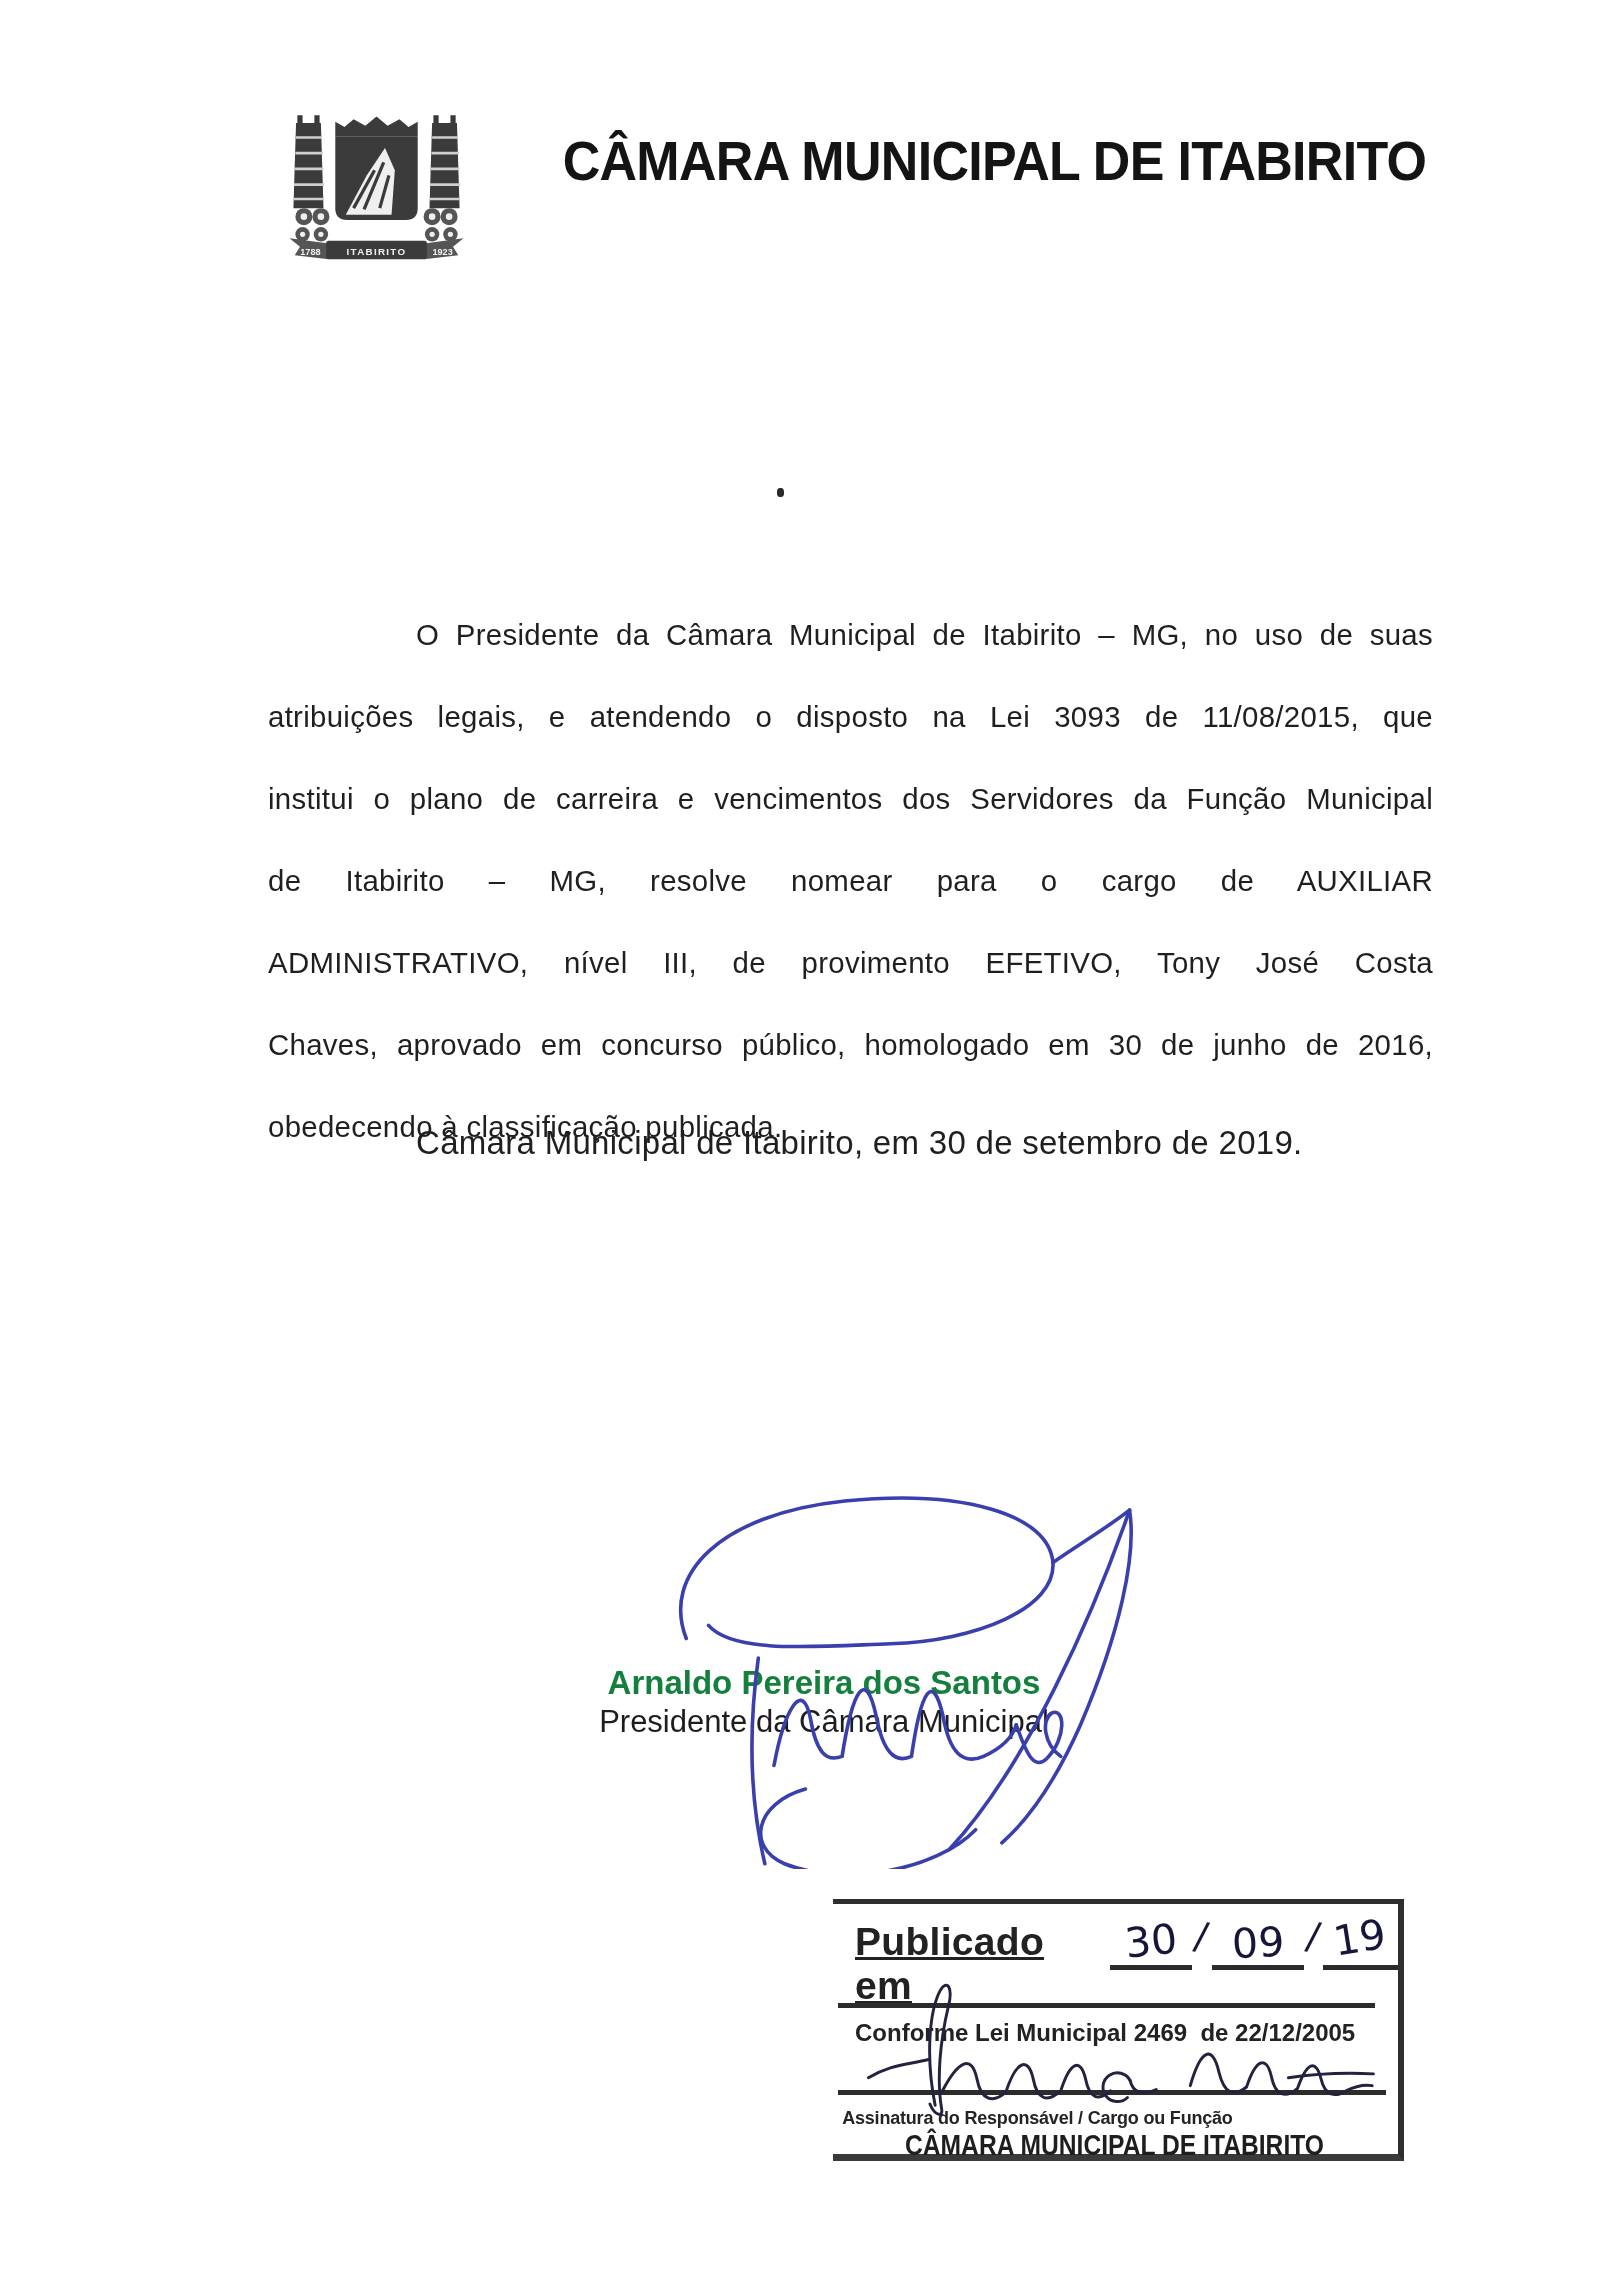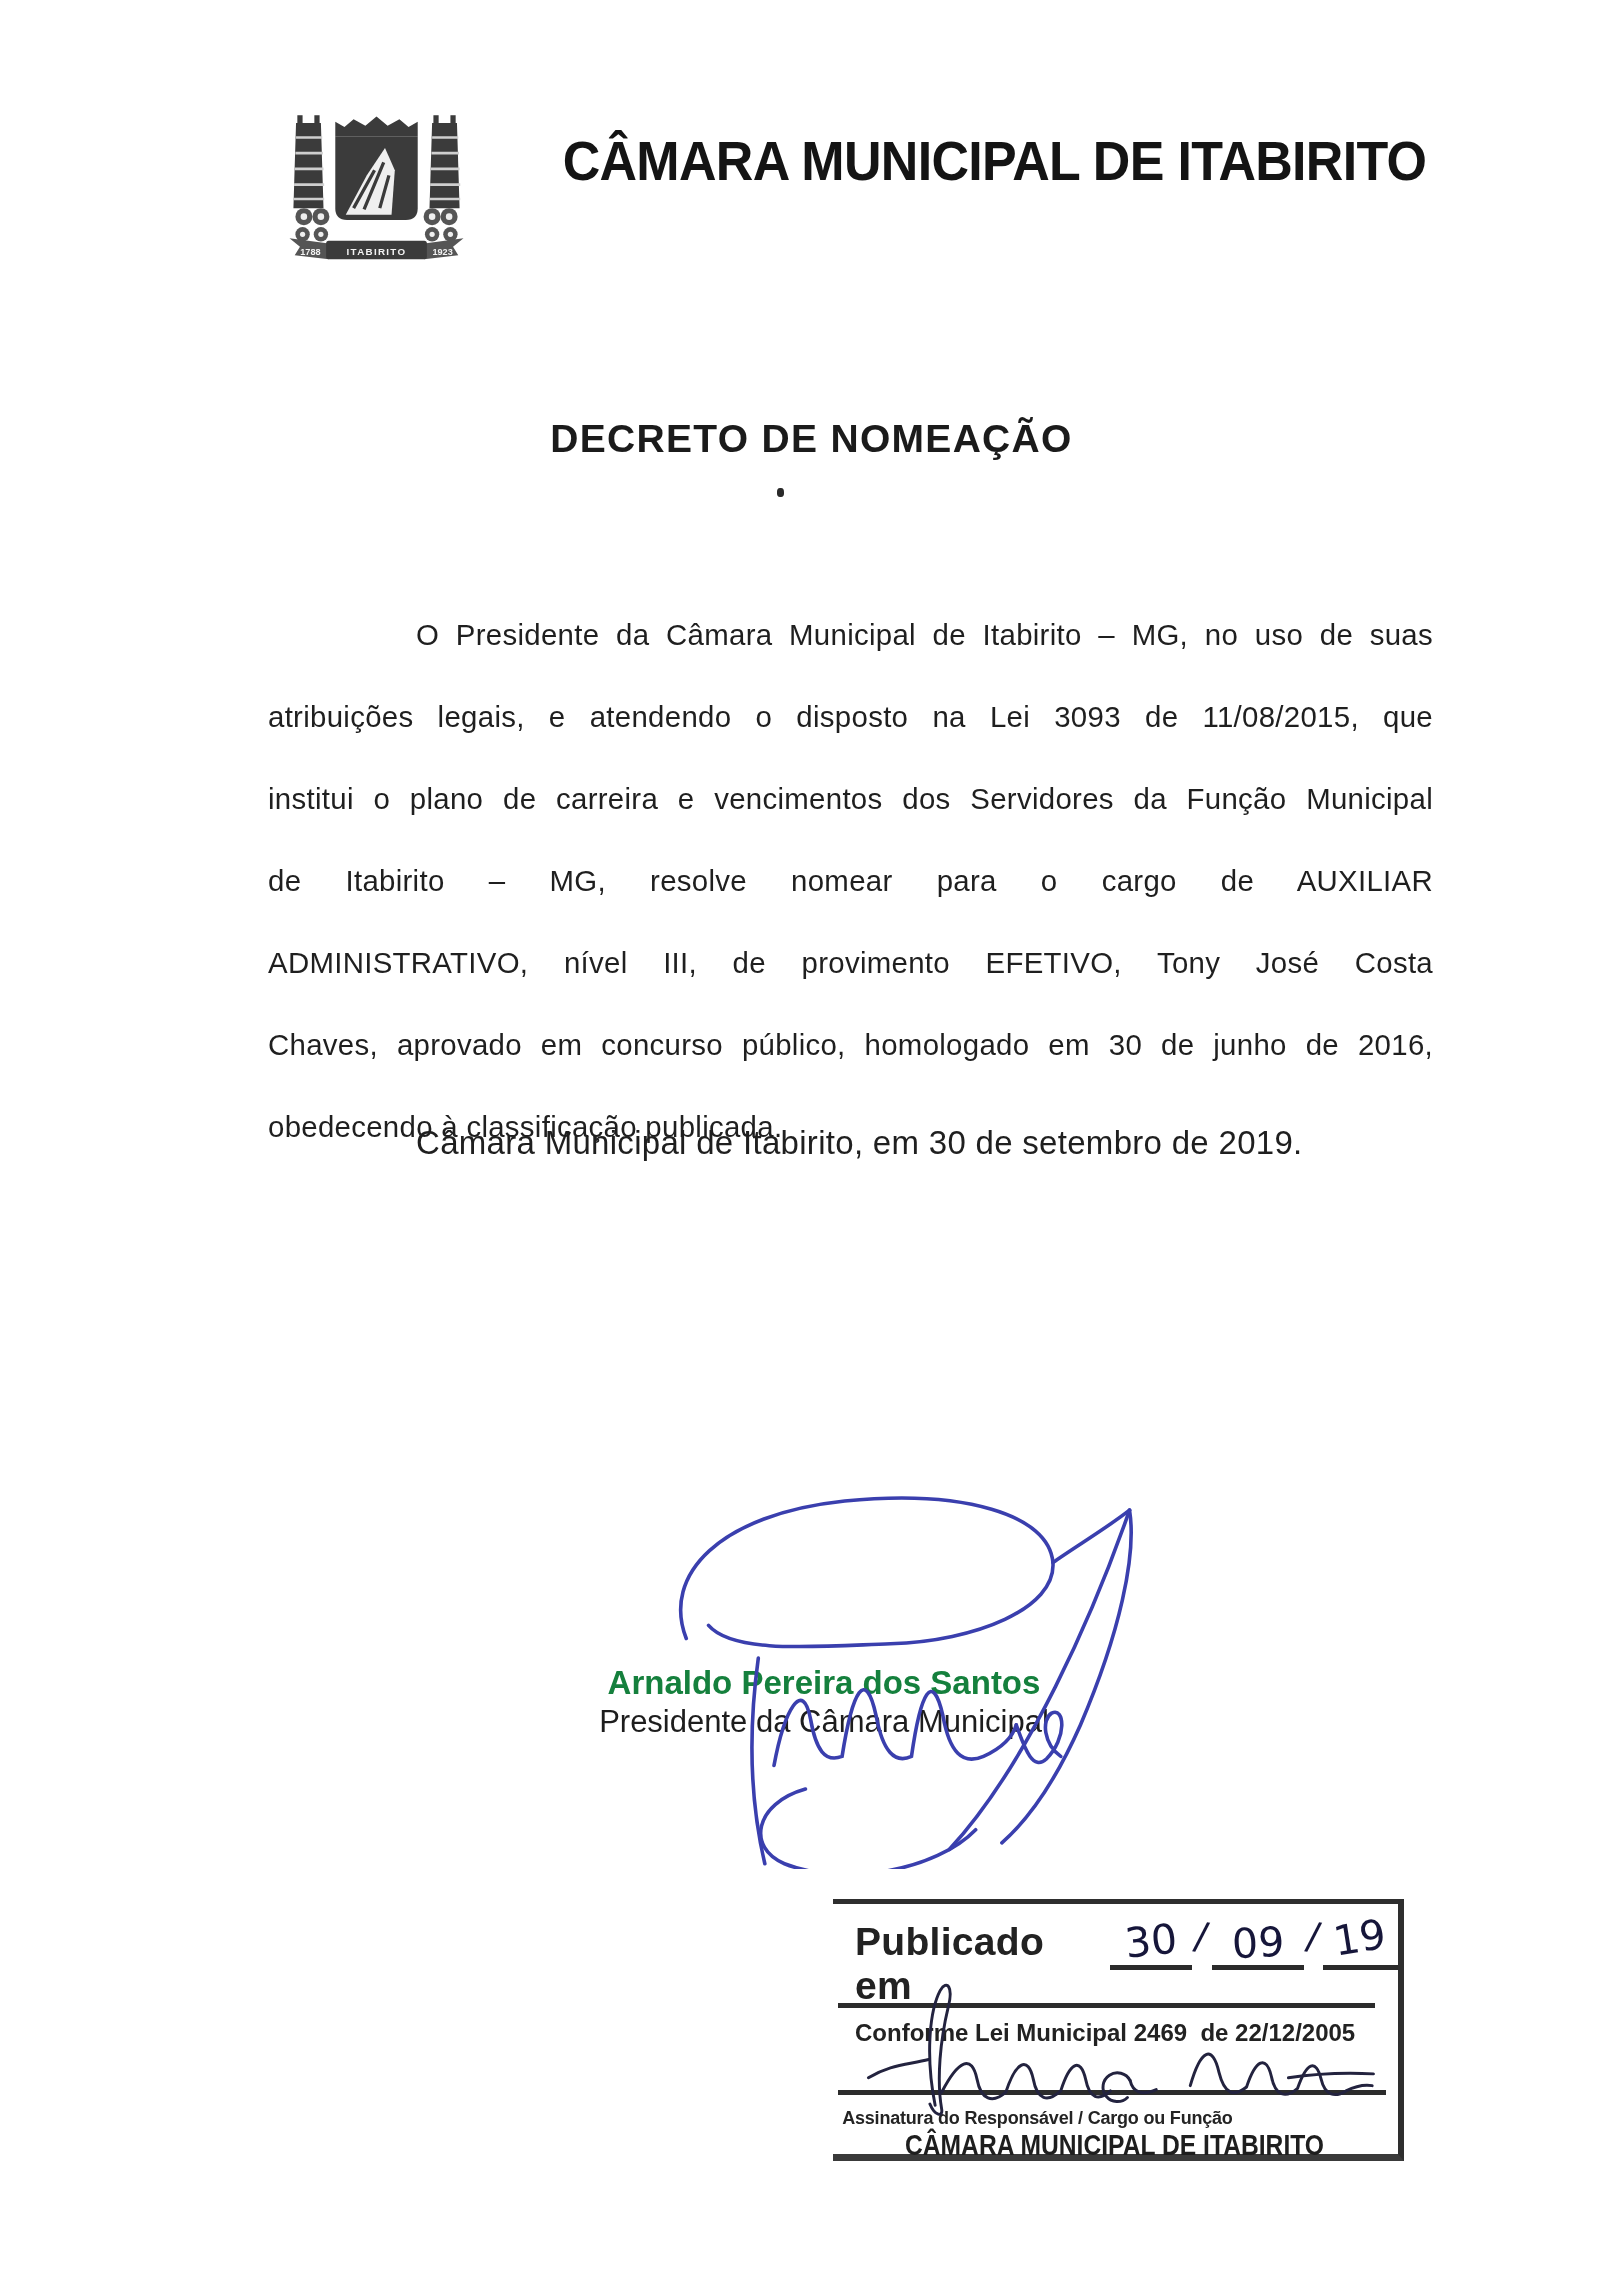--- a/index.html
+++ b/index.html
@@ -39,21 +39,21 @@
   .signer{position:absolute; left:497px; top:1662px; width:654px; text-align:center; z-index:2;}
   .signer-name{font-size:33px; font-weight:bold; line-height:41px; color:#15803d;}
   .signer-title{font-size:31px; line-height:38px; color:#1d1d1d;}
   
   .stamp{
     position:absolute; left:833px; top:1899px; width:571px; height:262px; box-sizing:border-box;
     border-top:5.9px solid #2e2e2e; border-right:6.5px solid #2e2e2e; border-bottom:7.2px solid #3a3a3a;
     color:#262626; z-index:1;
   }
   .pub-row{position:absolute; left:22px; top:14.4px; display:flex; align-items:baseline;}
-  .pub-label{font-size:39px; font-weight:bold; letter-spacing:0.3px; color:#222;}
+  .pub-label{font-size:39px; font-weight:bold; letter-spacing:0.3px; color:#222;text-decoration:underline;}
   .date-cells{display:flex; align-items:baseline; margin-left:9.2px;}
   .cell{
     display:inline-block; border-bottom:5.9px solid #2b2b2b; text-align:center;
     font-family:"DejaVu Sans", sans-serif; font-size:41px; line-height:47px; color:#16163a;
   }
   .cell.day{width:82px;}  .cell.month{width:92px;} .cell.year{width:75px;}
   .cell .hand{display:inline-block;}
   .day .hand{transform:rotate(-6deg);}
   .month .hand{transform:rotate(-3deg) translateY(2px);}
   .year .hand{transform:rotate(-9deg) translateY(-3.3px);}
@@ -119,21 +119,20 @@
 
     <path class="mid" d="M2 196 L62 204 L62 228 L10 222 L18 209 Z"></path>
     <path class="mid" d="M268 196 L208 204 L208 228 L260 222 L252 209 Z"></path>
     <rect class="dark" x="58" y="200" width="154" height="28" rx="4"></rect>
     <text x="34" y="221" font-size="14" text-anchor="middle">1788</text>
     <text x="135" y="221" font-size="15" text-anchor="middle" letter-spacing="2">ITABIRITO</text>
     <text x="236" y="221" font-size="14" text-anchor="middle">1923</text>
   </svg>
   <div class="org-name">CÂMARA MUNICIPAL DE ITABIRITO</div>
 
-  <h1 class="doc-title">DECRETO DE NOMEAÇÃO</h1>
   <div class="title-dot"></div>
 
   <section class="body-text">
     <div class="line indent">O Presidente da Câmara Municipal de Itabirito – MG, no uso de suas</div>
     <div class="line">atribuições legais, e atendendo o disposto na Lei 3093 de 11/08/2015, que</div>
     <div class="line">institui o plano de carreira e vencimentos dos Servidores da Função Municipal</div>
     <div class="line">de Itabirito – MG, resolve nomear para o cargo de AUXILIAR</div>
     <div class="line">ADMINISTRATIVO, nível III, de provimento EFETIVO, Tony José Costa</div>
     <div class="line">Chaves, aprovado em concurso público, homologado em 30 de junho de 2016,</div>
     <div class="line last">obedecendo à classificação publicada.</div>

